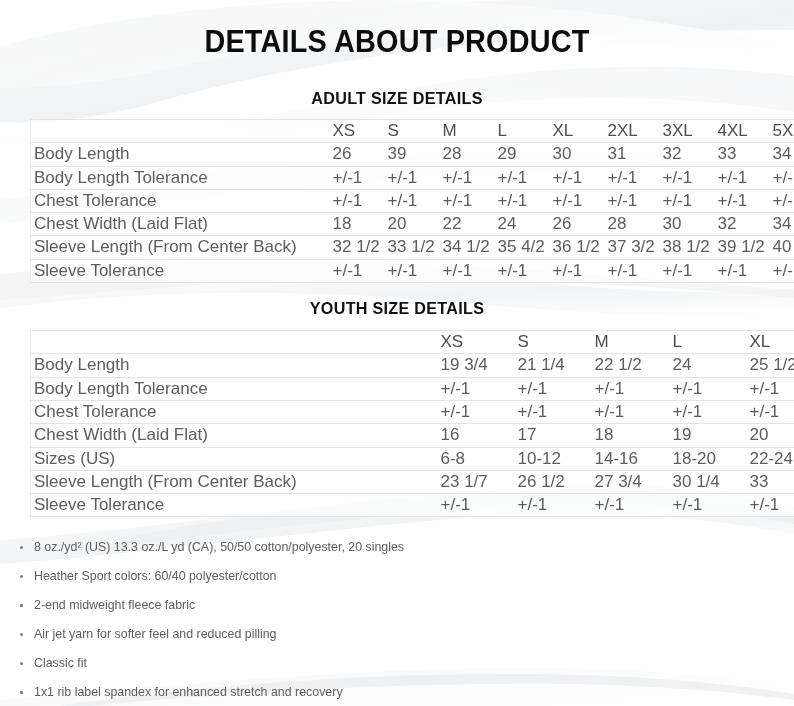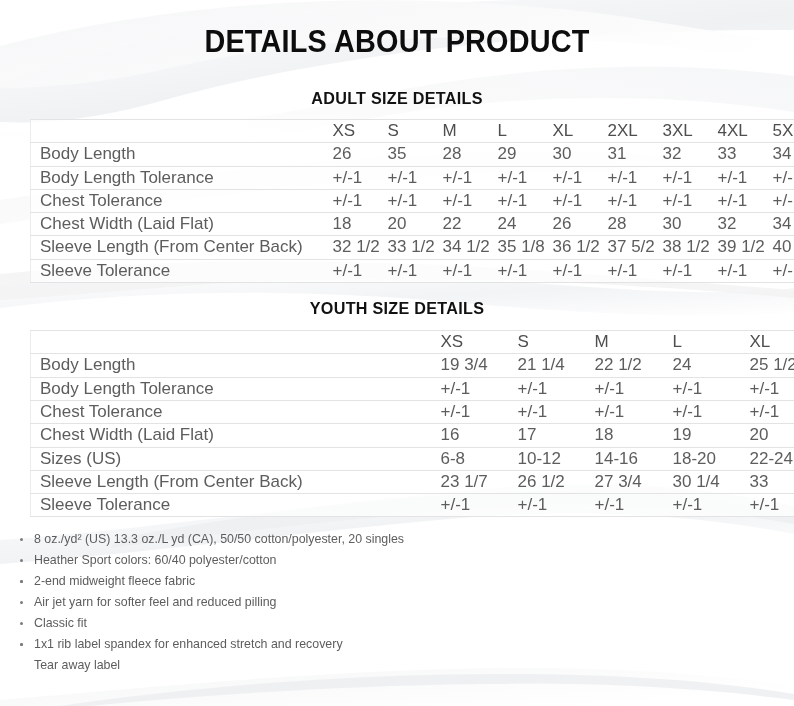--- a/index.html
+++ b/index.html
@@ -79,21 +79,21 @@
     text-align: left;
     font-weight: normal;
     vertical-align: middle;
     white-space: nowrap;
     overflow: hidden;
   }
 
   table.size-table th { color: #4e4e4e; }
 
   table.size-table .rowlabel {
-    padding-left: 9px;
+    padding-left: 3px;
     border-left: 1px solid #ececec;
     color: #5d5d5d;
   }
 
   table.size-table .valcell,
   table.size-table .sizehead {
     padding-left: 2px;
   }
 
   #adult-table { margin-top: 10px; }
@@ -107,20 +107,21 @@
     font-size: 12.4px;
     color: #5d5d5d;
     position: relative;
     top: 12px;
   }
   #features li {
     position: relative;
     padding-left: 16px;
     line-height: 21px;
     white-space: nowrap;
+    margin-top: 8px;
   }
   #features li .bullet-dot {
     position: absolute;
     left: 2px;
     top: 9px;
     width: 3px;
     height: 3px;
     border-radius: 50%;
     background: #7d7d7d;
   }
@@ -193,21 +194,21 @@
           <th class="sizehead">2XL</th>
           <th class="sizehead">3XL</th>
           <th class="sizehead">4XL</th>
           <th class="sizehead">5XL</th>
         </tr>
     </thead>
     <tbody>
         <tr>
           <td class="rowlabel">Body Length</td>
           <td class="valcell">26</td>
-          <td class="valcell">35</td>
+          <td class="valcell">39</td>
           <td class="valcell">28</td>
           <td class="valcell">29</td>
           <td class="valcell">30</td>
           <td class="valcell">31</td>
           <td class="valcell">32</td>
           <td class="valcell">33</td>
           <td class="valcell">34</td>
         </tr>
         <tr>
           <td class="rowlabel">Body Length Tolerance</td>
@@ -243,23 +244,23 @@
           <td class="valcell">28</td>
           <td class="valcell">30</td>
           <td class="valcell">32</td>
           <td class="valcell">34</td>
         </tr>
         <tr>
           <td class="rowlabel">Sleeve Length (From Center Back)</td>
           <td class="valcell">32 1/2</td>
           <td class="valcell">33 1/2</td>
           <td class="valcell">34 1/2</td>
-          <td class="valcell">35 1/8</td>
+          <td class="valcell">35 4/2</td>
           <td class="valcell">36 1/2</td>
-          <td class="valcell">37 5/2</td>
+          <td class="valcell">37 3/2</td>
           <td class="valcell">38 1/2</td>
           <td class="valcell">39 1/2</td>
           <td class="valcell">40 5/2</td>
         </tr>
         <tr>
           <td class="rowlabel">Sleeve Tolerance</td>
           <td class="valcell">+/-1</td>
           <td class="valcell">+/-1</td>
           <td class="valcell">+/-1</td>
           <td class="valcell">+/-1</td>

